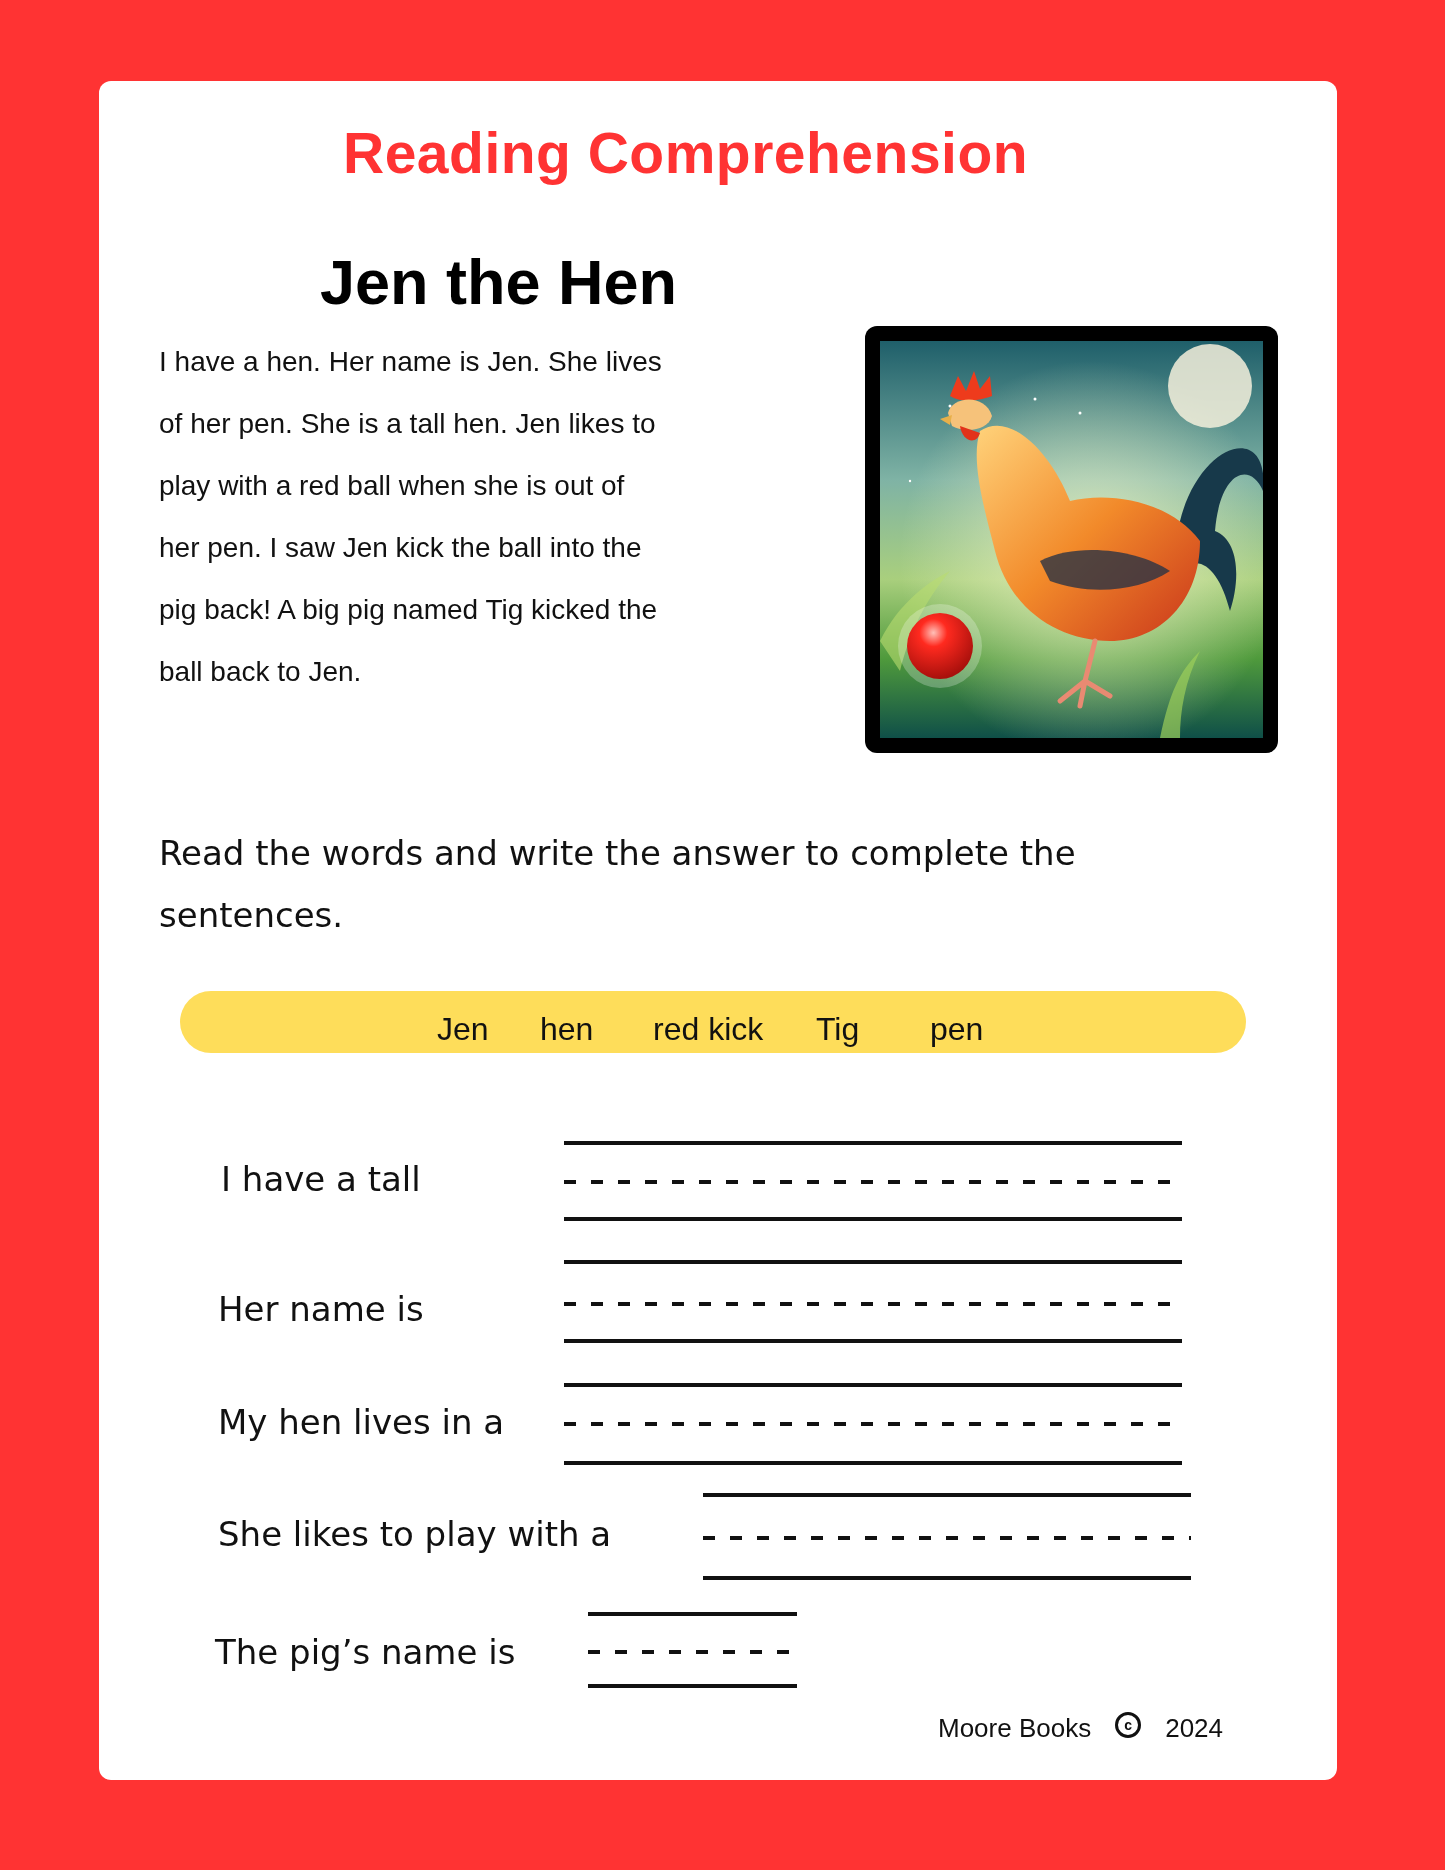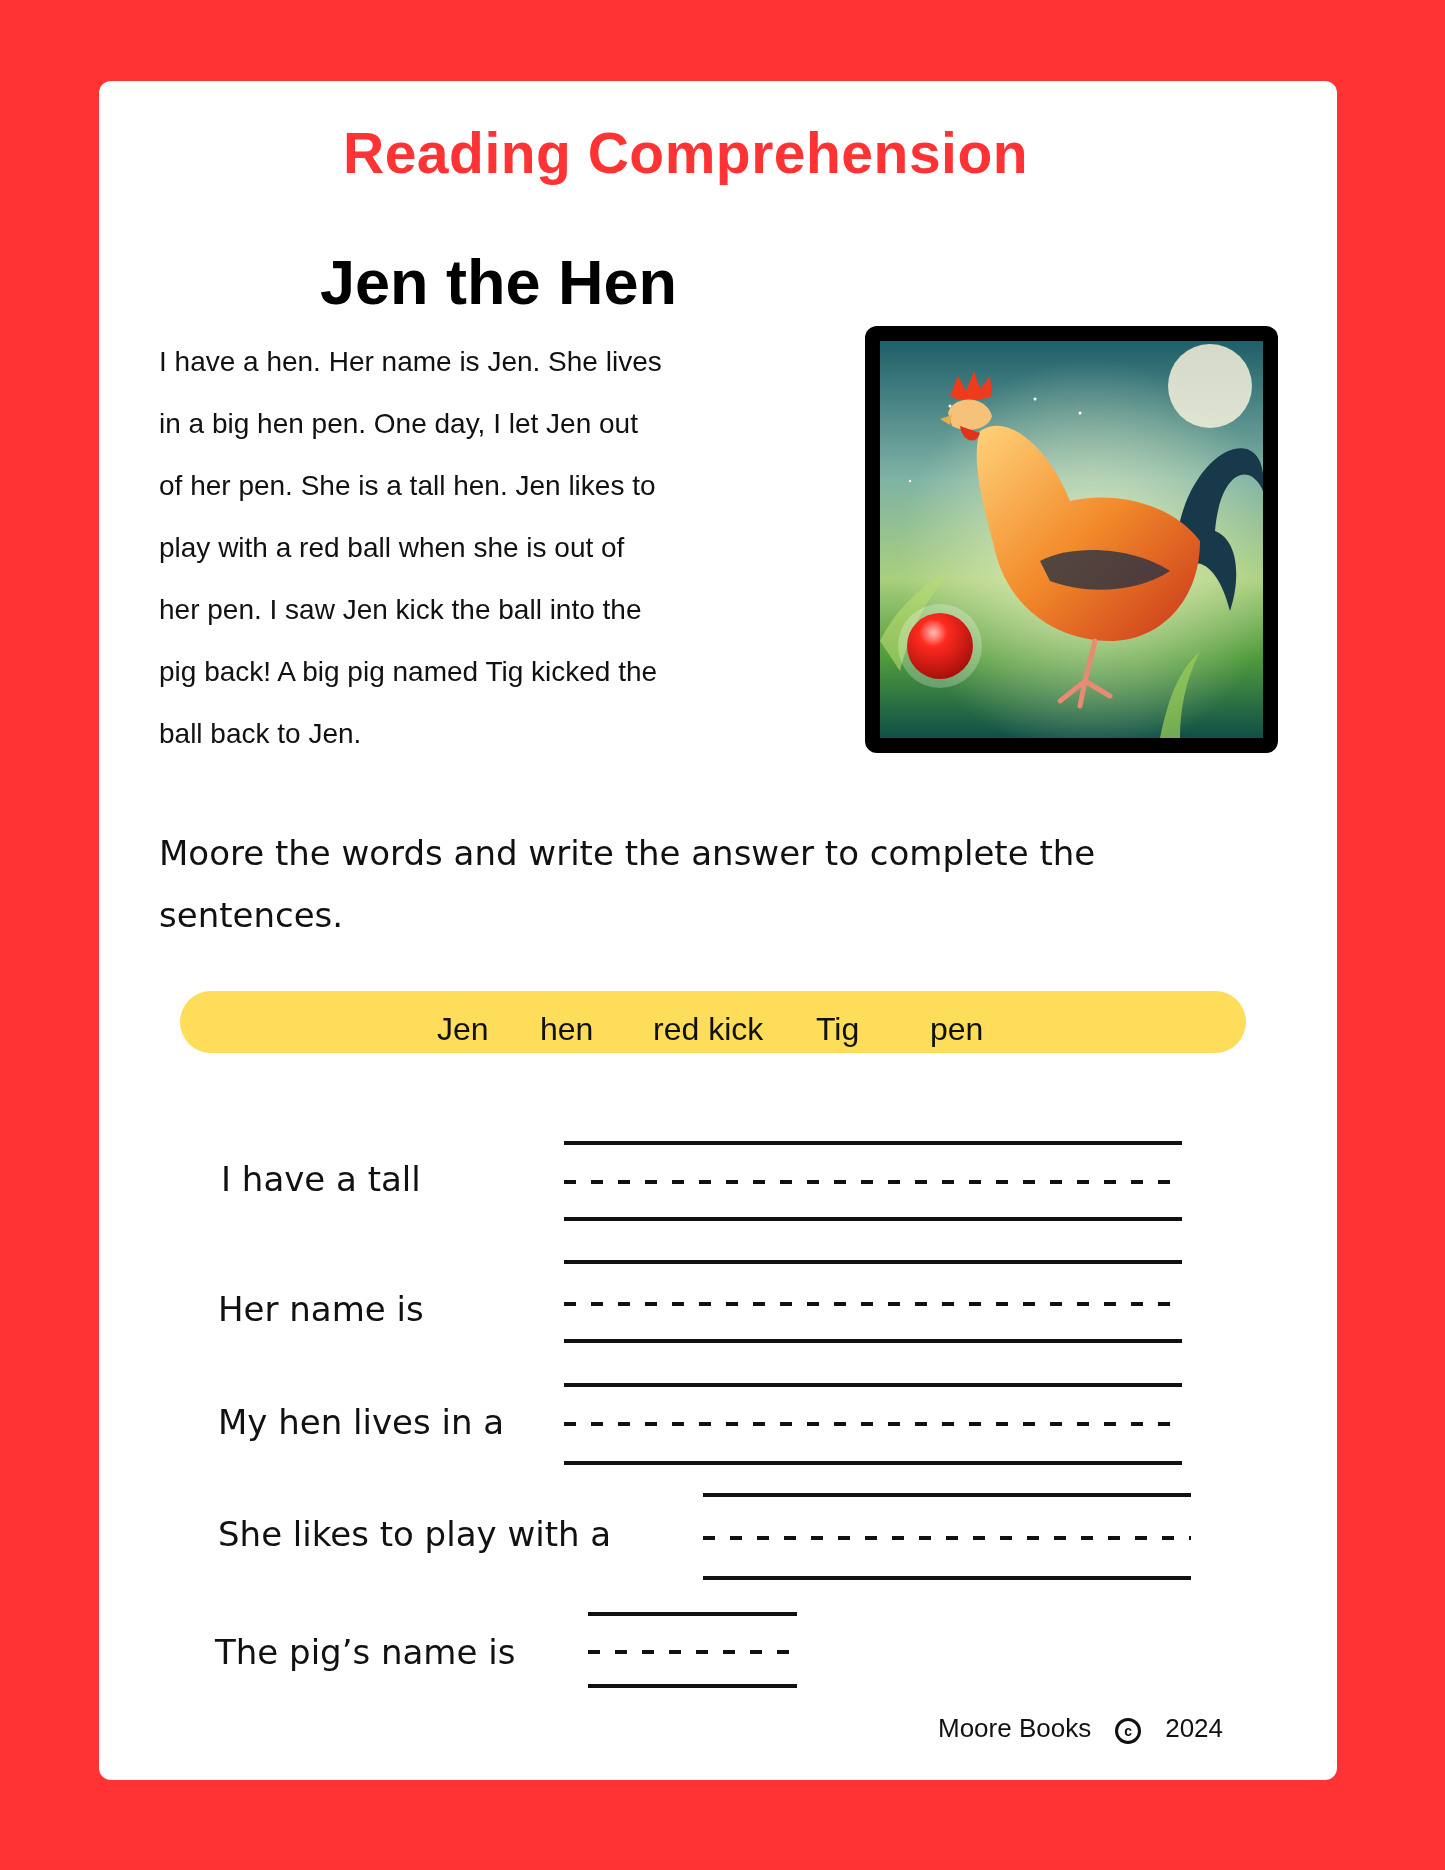--- a/index.html
+++ b/index.html
@@ -95,21 +95,21 @@
     position: absolute;
     height: 4px;
     background-image: repeating-linear-gradient(to right, #111 0 12px, transparent 12px 27px);
   }
   .footer {
     left: 938px; top: 1712px;
     font-family: "Liberation Sans", sans-serif;
     font-size: 26px;
     line-height: 32px;
     color: #111;
-    display: flex; align-items: flex-end; gap: 24px;
+    display: flex; align-items: flex-start; gap: 24px;
   }
   .copy-icon {
     display: inline-block;
     width: 20px; height: 20px;
     border: 3px solid #111;
     border-radius: 50%;
     font-size: 14px; line-height: 20px;
     text-align: center;
     font-weight: 700;
     box-sizing: content-box;
@@ -119,21 +119,20 @@
 <body>
 
 <div class="card"></div>
 
 <div class="abs title">Reading Comprehension</div>
 
 <div class="abs story-title">Jen the Hen</div>
 
 <div class="abs story">
   <span>I have a hen. Her name is Jen. She lives</span>
-  <span>in a big hen pen. One day, I let Jen out</span>
   <span>of her pen. She is a tall hen. Jen likes to</span>
   <span>play with a red ball when she is out of</span>
   <span>her pen. I saw Jen kick the ball into the</span>
   <span>pig back! A big pig named Tig kicked the</span>
   <span>ball back to Jen.</span>
 </div>
 
 <div class="abs photo-frame">
   <div class="photo" title="Illustration of a rooster standing on grass next to a red ball">
     <svg viewBox="0 0 383 397" preserveAspectRatio="none">
@@ -183,21 +182,21 @@
       <path d="M280 397 C 290 350, 300 330, 320 310 C 305 340, 300 370, 300 397 Z" fill="#9ccf5a" opacity="0.7"></path>
       <path d="M0 300 C 20 260, 50 240, 70 230 C 45 260, 30 290, 20 330 Z" fill="#b9dc70" opacity="0.6"></path>
 
       <circle cx="60" cy="305" r="42" fill="#ffffff" opacity="0.25"></circle>
       <circle cx="60" cy="305" r="33" fill="url(#ball)"></circle>
     </svg>
   </div>
 </div>
 
 <div class="abs instructions">
-  <span>Moore the words and write the answer to complete the</span>
+  <span>Read the words and write the answer to complete the</span>
   <span>sentences.</span>
 </div>
 
 <div class="abs word-bank">
   <span class="word" style="left:257px">Jen</span>
   <span class="word" style="left:360px">hen</span>
   <span class="word" style="left:473px">red kick</span>
   <span class="word" style="left:636px">Tig</span>
   <span class="word" style="left:750px">pen</span>
 </div>

